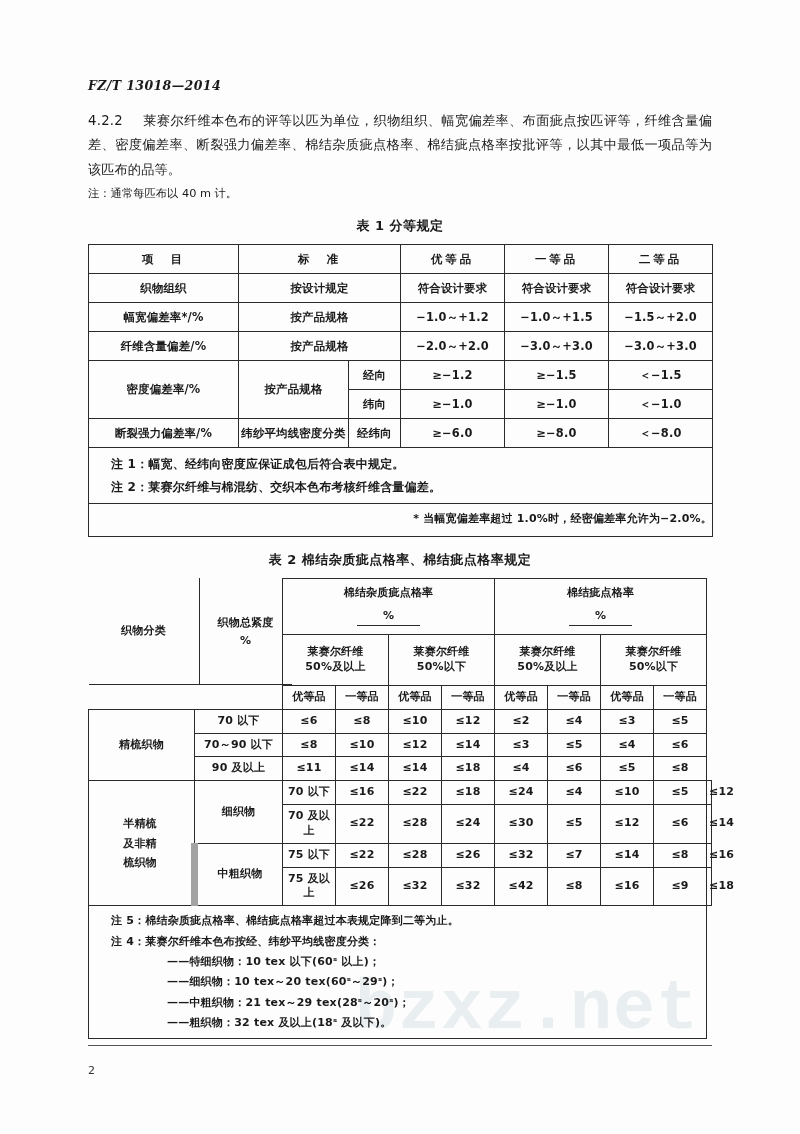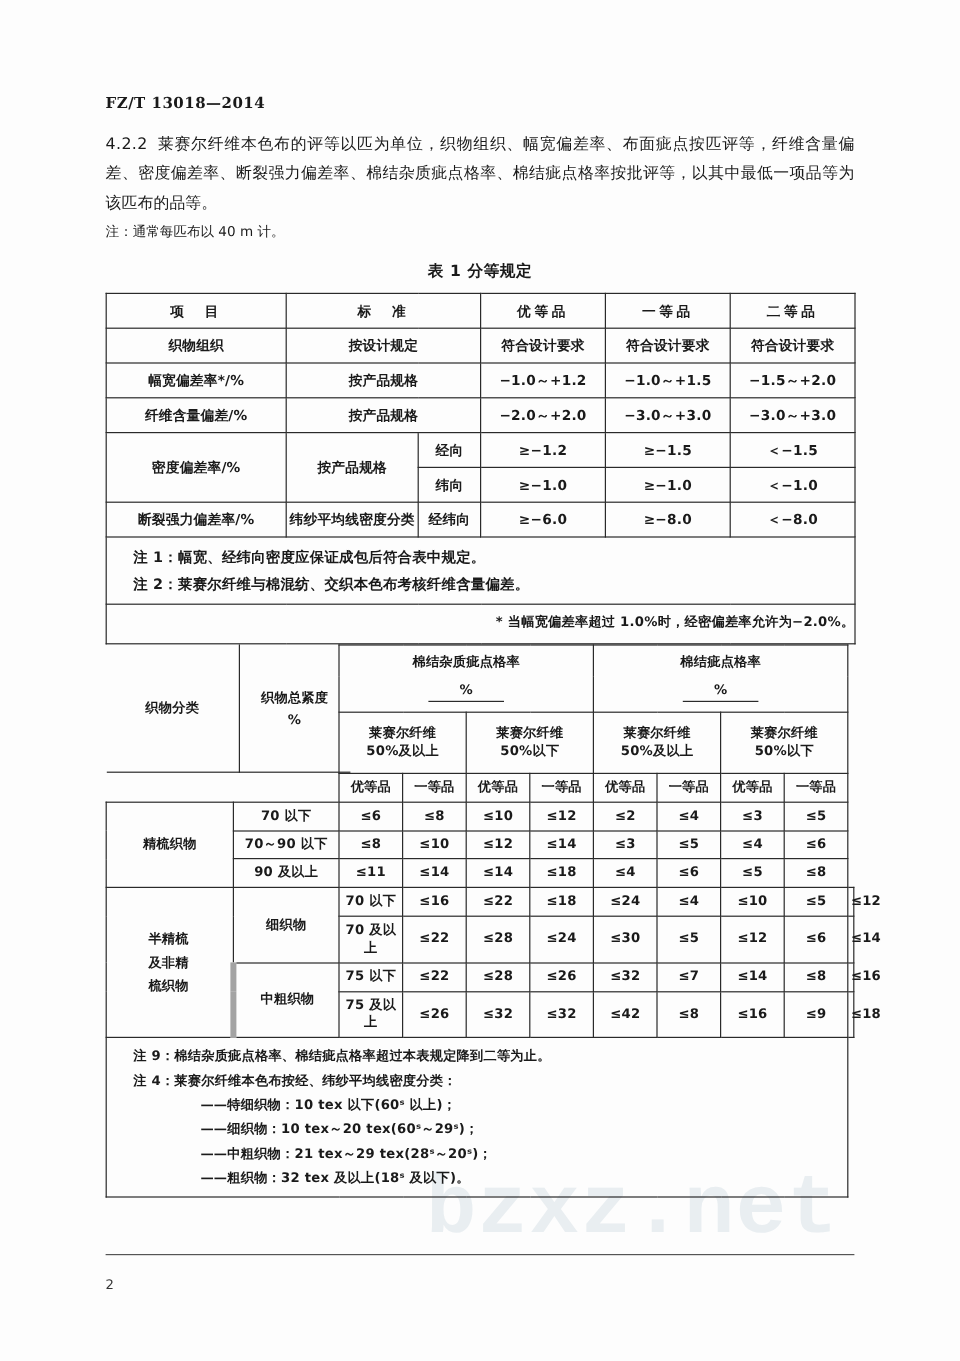--- a/index.html
+++ b/index.html
@@ -40,31 +40,32 @@
     top: 0;
     width: 624px;
     z-index: 2;
   }
   .doc-header {
     margin-top: 78px;
     font-size: 12.5px;
     font-weight: bold;
     letter-spacing: 0.4px;
     font-family: "DejaVu Serif", "Liberation Serif", serif;
+    font-style: italic;
   }
   .para {
     margin-top: 16px;
     font-size: 13.2px;
     line-height: 1.85;
     text-align: justify;
     letter-spacing: 0.1px;
   }
   .para .num {
     letter-spacing: 0.3px;
-    margin-right: 8px;
+    margin-right: 20px;
   }
   .note-line {
     margin-top: 2px;
     font-size: 11.3px;
     line-height: 1.7;
   }
   .para2 {
     margin-top: 2px;
     font-size: 13.2px;
     line-height: 1.85;
@@ -232,20 +233,21 @@
             <span class="ln">注 1：幅宽、经纬向密度应保证成包后符合表中规定。</span>
             <span class="ln">注 2：莱赛尔纤维与棉混纺、交织本色布考核纤维含量偏差。</span>
           </td>
         </tr>
         <tr>
           <td colspan="6" class="footcell">*  当幅宽偏差率超过 1.0%时，经密偏差率允许为−2.0%。</td>
         </tr>
       </tbody>
     </table>
 
+    <div class="table-caption">表 2    棉结杂质疵点格率、棉结疵点格率规定</div>
 
     <table class="t2">
       <colgroup>
         <col style="width:106px">
           <col style="width:88px">
         <col style="width:53px">
           <col style="width:53px">
           <col style="width:53px">
           <col style="width:53px">
         <col style="width:53px">
@@ -365,21 +367,21 @@
           <td>≤22</td>
           <td>≤28</td>
           <td>≤24</td>
           <td>≤30</td>
           <td>≤5</td>
           <td>≤12</td>
           <td>≤6</td>
           <td>≤14</td>
         </tr>
         <tr>
-          <td rowspan="2" style="border-left:5px solid #a3a3a3;">中粗织物</td>
+          <td rowspan="2" style="border-left:7px solid #a3a3a3;">中粗织物</td>
           <td>75 以下</td>
           <td>≤22</td>
           <td>≤28</td>
           <td>≤26</td>
           <td>≤32</td>
           <td>≤7</td>
           <td>≤14</td>
           <td>≤8</td>
           <td>≤16</td>
         </tr>
@@ -390,21 +392,21 @@
           <td>≤32</td>
           <td>≤42</td>
           <td>≤8</td>
           <td>≤16</td>
           <td>≤9</td>
           <td>≤18</td>
         </tr>
 
         <tr>
           <td colspan="10" class="notecell">
-            <span class="ln">注 9：棉结杂质疵点格率、棉结疵点格率超过本表规定降到二等为止。</span>
+            <span class="ln">注 5：棉结杂质疵点格率、棉结疵点格率超过本表规定降到二等为止。</span>
             <span class="ln">注 4：莱赛尔纤维本色布按经、纬纱平均线密度分类：</span>
             <span class="ln ind1" style="padding-left:56px;display:block;">——特细织物：10 tex 以下(60ˢ 以上)；</span>
             <span class="ln" style="padding-left:56px;display:block;">——细织物：10 tex～20 tex(60ˢ～29ˢ)；</span>
             <span class="ln" style="padding-left:56px;display:block;">——中粗织物：21 tex～29 tex(28ˢ～20ˢ)；</span>
             <span class="ln" style="padding-left:56px;display:block;">——粗织物：32 tex 及以上(18ˢ 及以下)。</span>
           </td>
         </tr>
       </tbody>
     </table>
 

